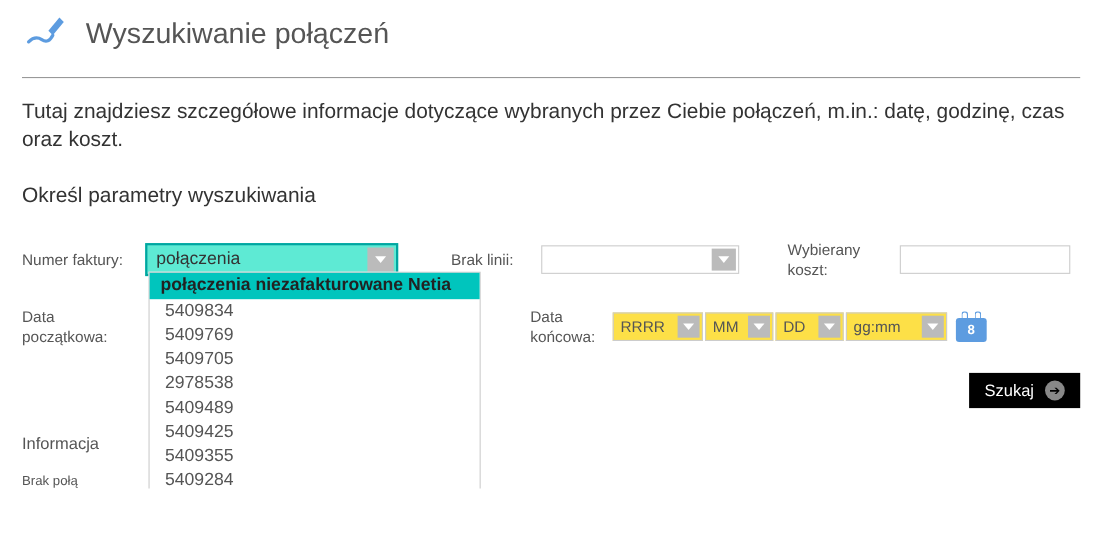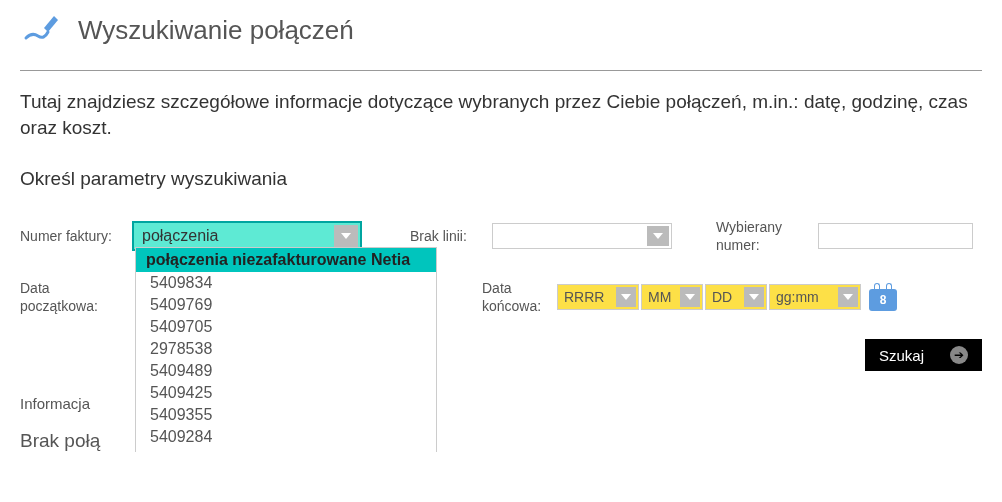--- a/index.html
+++ b/index.html
@@ -28,24 +28,24 @@
 .date-box { border: 1px solid #ccc; height: 26px; display: flex; align-items: center; justify-content: space-between; background: #fde047; }
 .db-lg { width: 82px; } .db-sm { width: 62px; } .db-md { width: 92px; }
 .db-text { padding: 0 6px; font-size: 14px; color: #555; }
 .db-arrow { width: 20px; height: 20px; background: #bbb; display: flex; align-items: center; justify-content: center; margin-right: 2px; }
 .cal-icon { width: 28px; height: 28px; margin-left: 6px; position: relative; }
 .cal-body { position: absolute; bottom: 0; width: 28px; height: 22px; background: #5d9ce0; border-radius: 3px; display: flex; align-items: center; justify-content: center; color: #fff; font-size: 12px; font-weight: bold; }
 .cal-ring { position: absolute; top: 0; width: 6px; height: 10px; border: 1.5px solid #5d9ce0; border-bottom: none; border-radius: 3px 3px 0 0; }
 .cal-ring.l { left: 5px; } .cal-ring.r { right: 5px; }
 .tri-down { width: 0; height: 0; border-left: 5px solid transparent; border-right: 5px solid transparent; border-top: 6px solid #fff; }
 .btn-row { display: flex; justify-content: flex-end; padding: 0 0 24px; }
-.search-btn { background: #000; color: #fff; font-size: 15px; padding: 7px 14px; display: flex; align-items: center; gap: 26px; cursor: pointer; border: none; }
+.search-btn { background: #000; color: #fff; font-size: 15px; padding: 7px 14px; display: flex; align-items: center; gap: 10px; cursor: pointer; border: none; }
 .search-btn-icon { width: 18px; height: 18px; border-radius: 50%; background: #888; display: flex; align-items: center; justify-content: center; color: #000; font-size: 12px; }
 .info-title { font-size: 15px; color: #555; margin-bottom: 18px; }
-.info-text { font-size: 19px; color: #555; }
+.info-text { font-size: 12px; color: #555; }
 .dropdown-panel { position: absolute; left: 115px; top: 29px; width: 302px; background: #fff; border: 1px solid #ccc; z-index: 10; font-size: 16px; }
 .dd-header { background: #00c5bd; color: #222; font-weight: bold; padding: 3px 10px; }
 .dd-item { padding: 2px 14px; color: #555; cursor: pointer; }
 .end-date-block { display: flex; align-items: center; margin-left: 56px; }
 .hidden-behind { visibility: hidden; }
 </style>
 </head>
 <body>
 
 <div class="header">
@@ -76,21 +76,21 @@
     </div>
 
     <div class="field-label line-label">Brak linii:</div>
     <div class="plain-select">
       <span></span>
       <span class="plain-arrow">
           <span class="tri-down"></span>
         </span>
     </div>
 
-    <div class="field-label dialed-label">Wybierany numer:</div>
+    <div class="field-label dialed-label">Wybierany koszt:</div>
     <input class="text-input" value="" style="">
 
     <div class="dropdown-panel">
       <div class="dd-header">połączenia niezafakturowane Netia</div>
       <div id="dd-list">
           <div class="dd-item">5409834</div>
           <div class="dd-item">5409769</div>
           <div class="dd-item">5409705</div>
           <div class="dd-item">2978538</div>
           <div class="dd-item">5409489</div>

